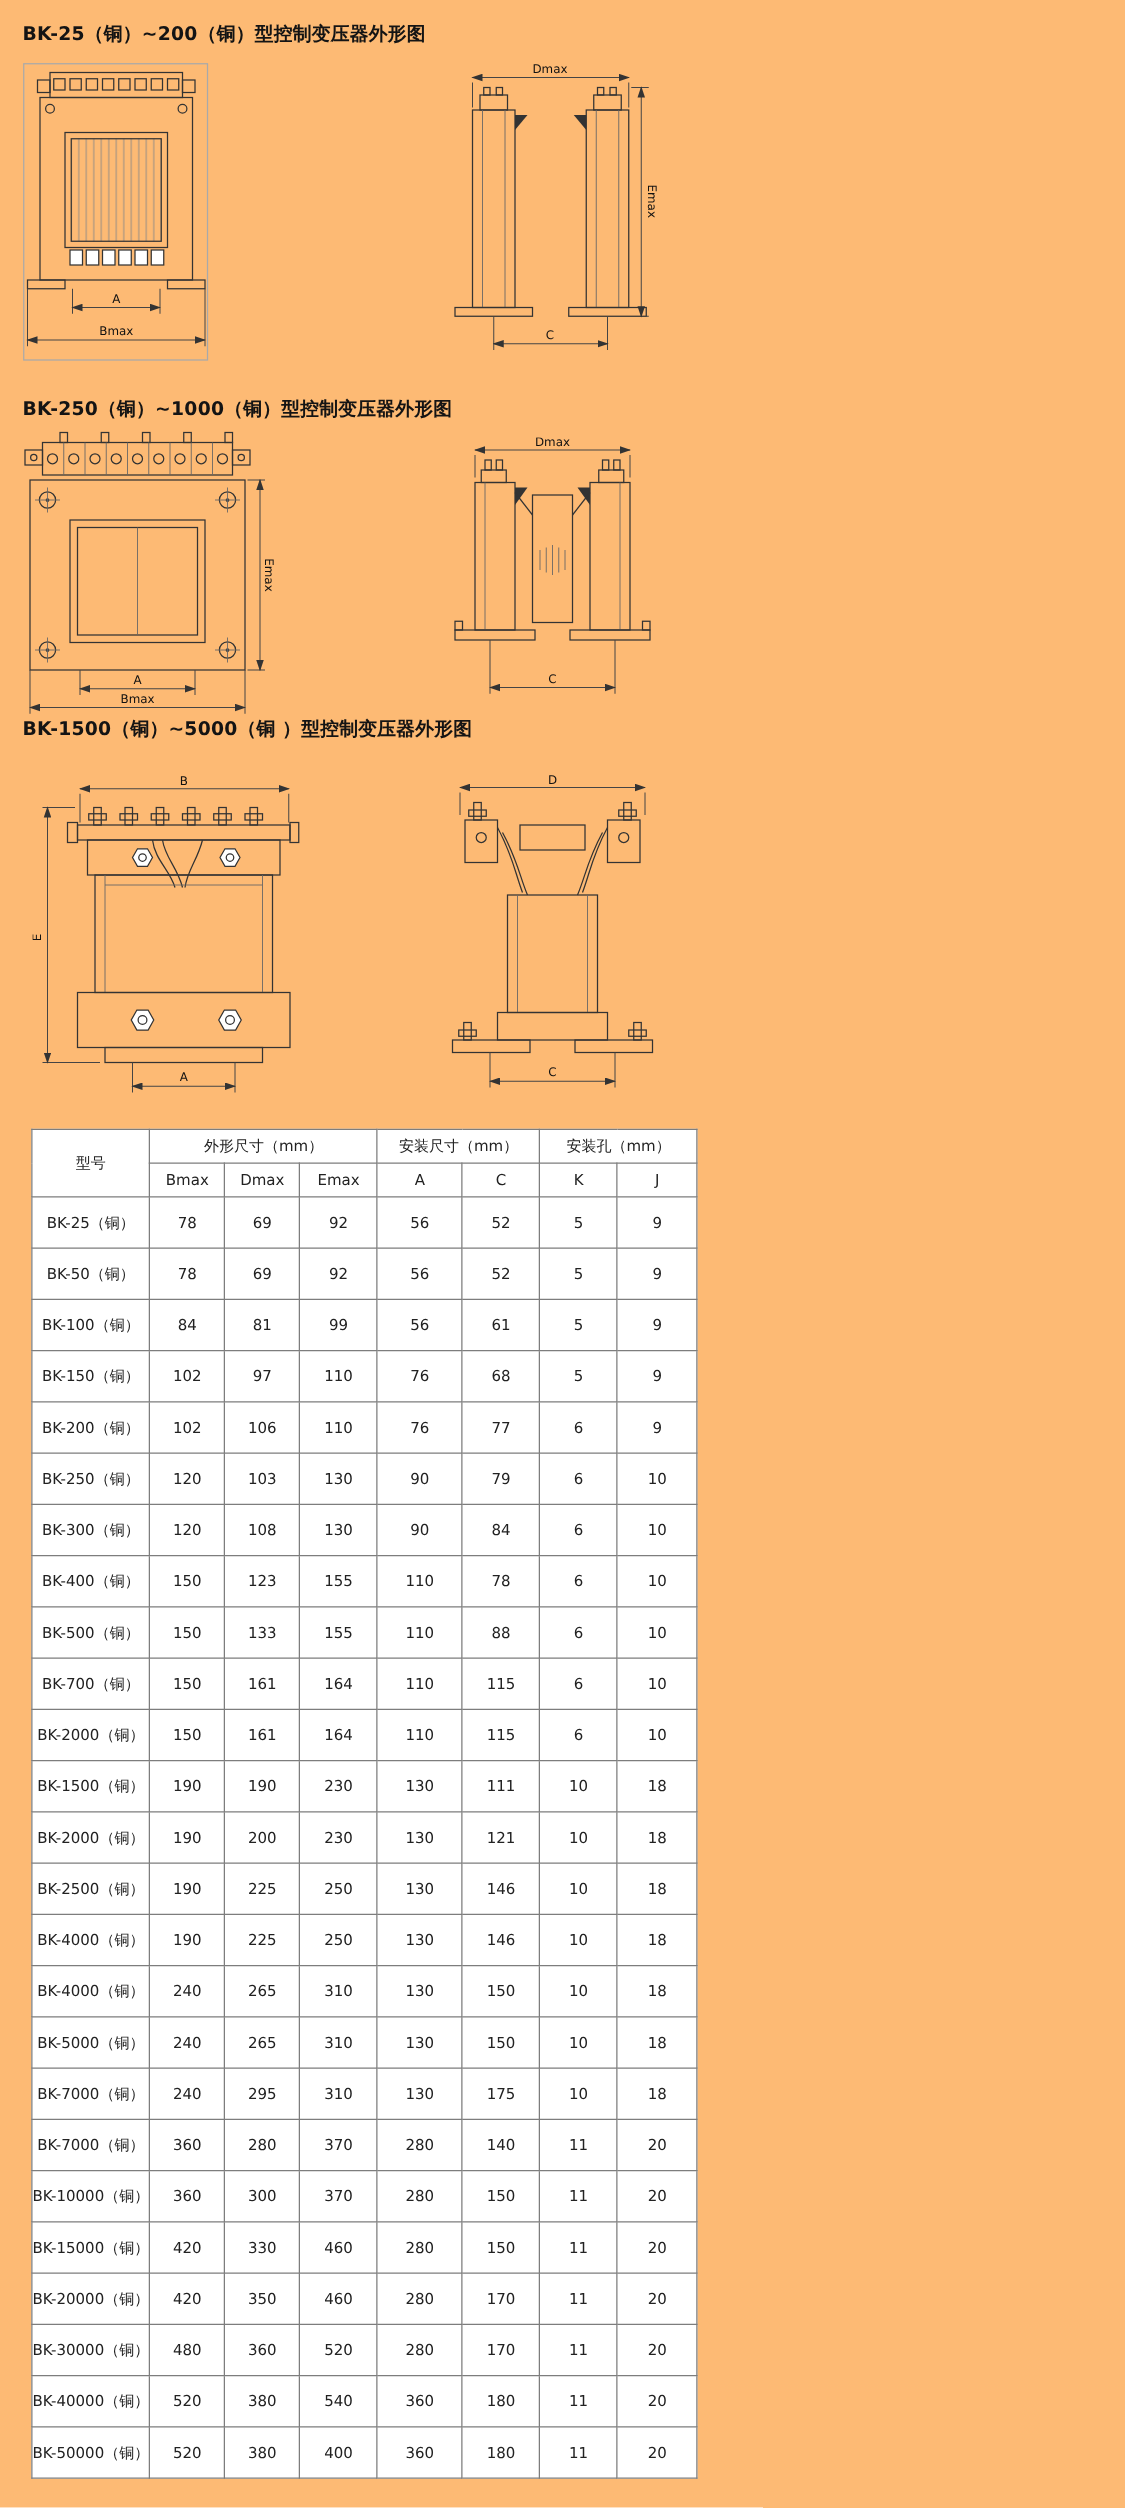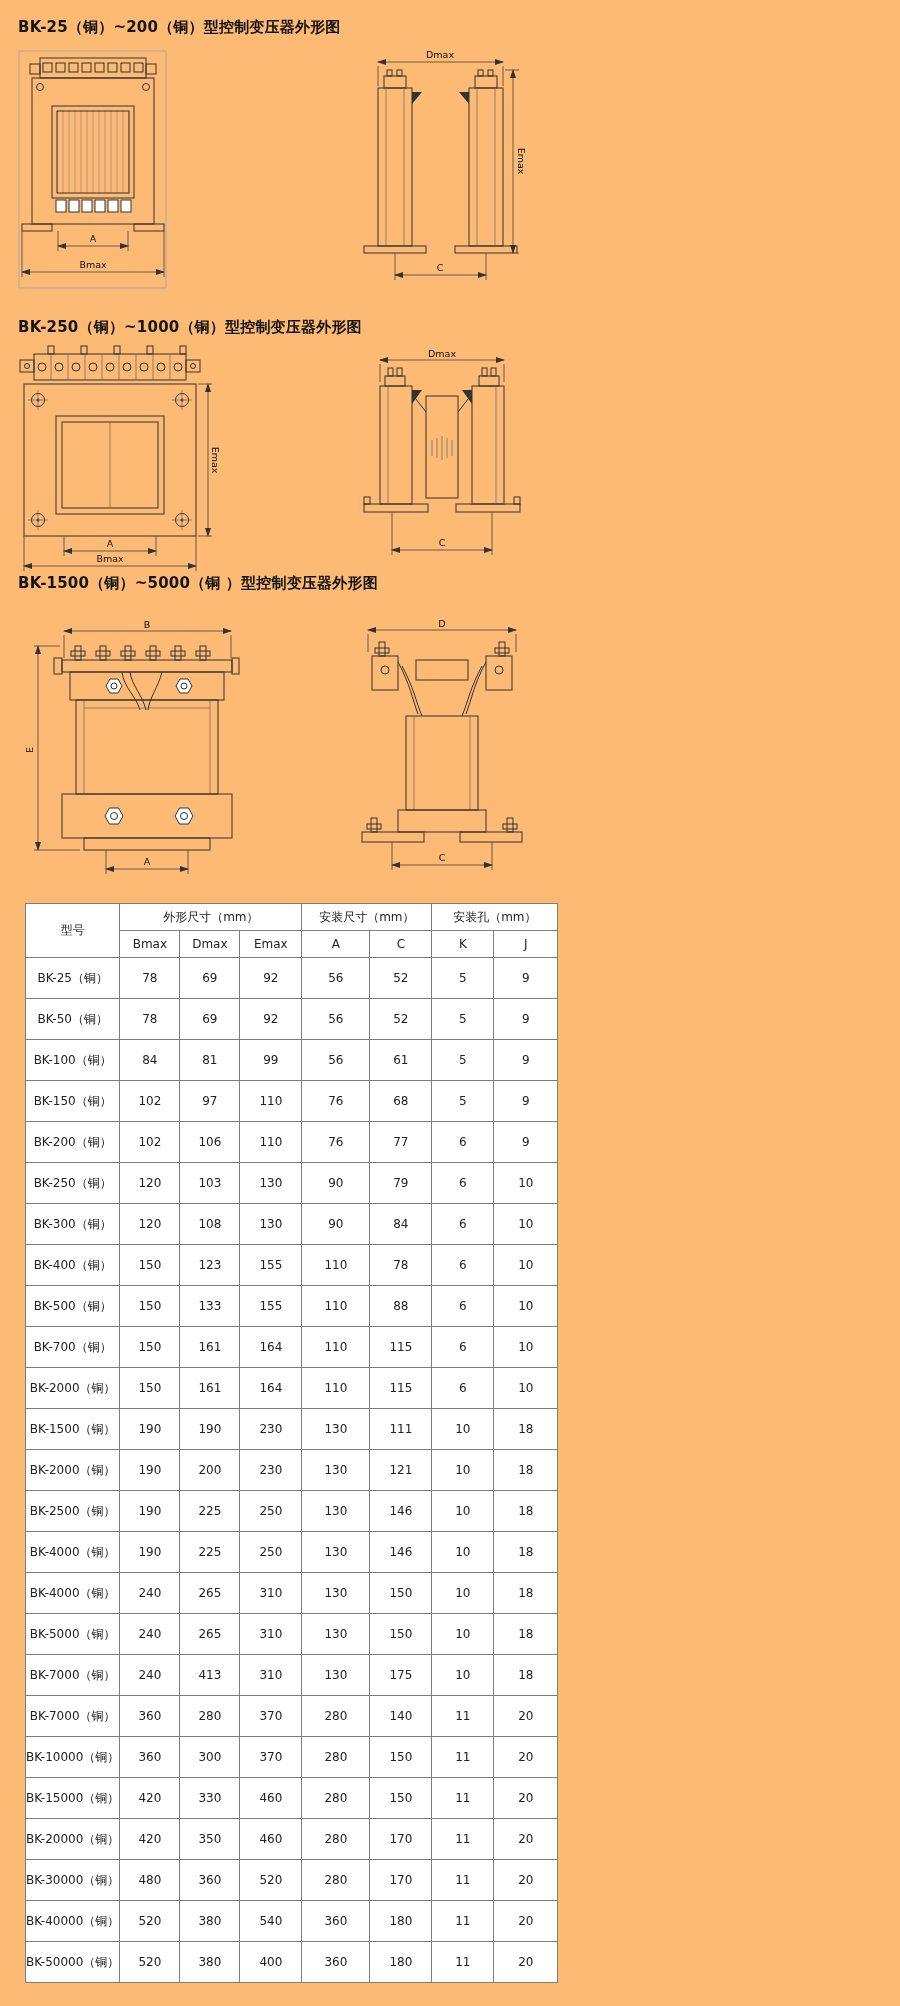--- a/index.html
+++ b/index.html
@@ -607,21 +607,21 @@
           <td>265</td>
           <td>310</td>
           <td>130</td>
           <td>150</td>
           <td>10</td>
           <td>18</td>
         </tr>
         <tr>
           <td>BK-7000（铜）</td>
           <td>240</td>
-          <td>413</td>
+          <td>295</td>
           <td>310</td>
           <td>130</td>
           <td>175</td>
           <td>10</td>
           <td>18</td>
         </tr>
         <tr>
           <td>BK-7000（铜）</td>
           <td>360</td>
           <td>280</td>

